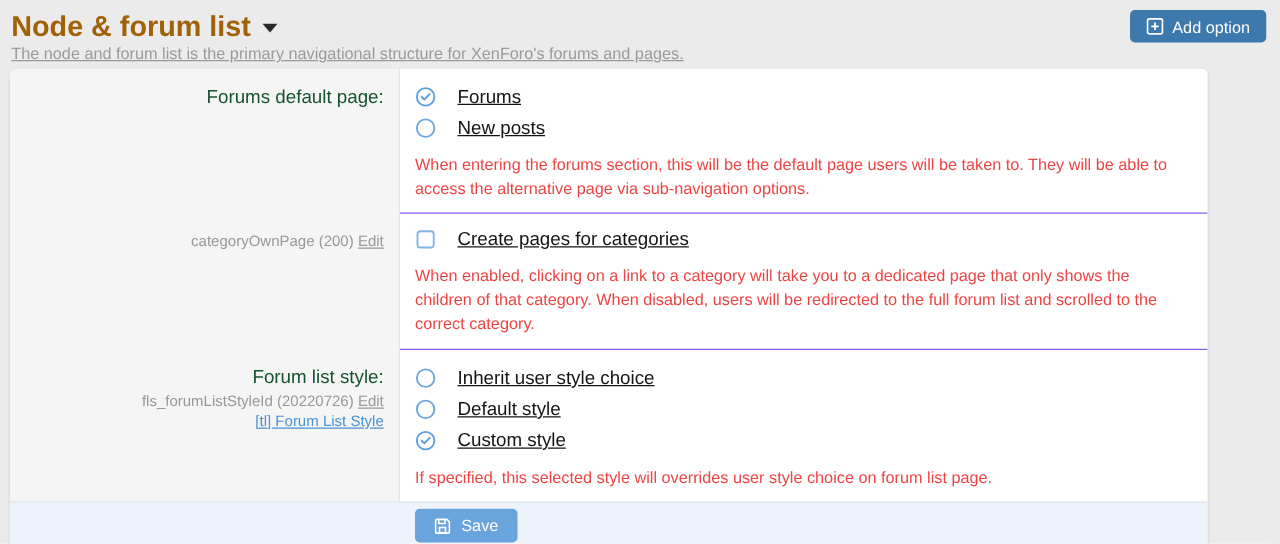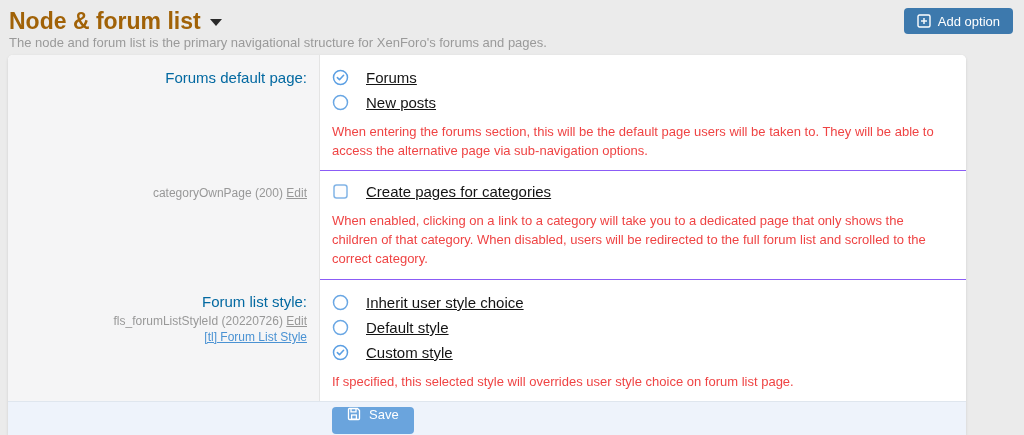--- a/index.html
+++ b/index.html
@@ -32,20 +32,21 @@
     width: 0; height: 0;
     border-left: 6px solid transparent;
     border-right: 6px solid transparent;
     border-top: 7px solid #2a2a2a;
     margin-top: 3px;
   }
   .subtitle {
     margin-top: 0;
     font-size: 13px;
     color: #9a9a9a;
+    text-decoration: underline;
   }
   .header-actions { display: flex; gap: 3px; padding-top: 1px; }
   .btn-dark {
     display: inline-flex;
     align-items: center;
     gap: 7px;
     background: #3d79ad;
     color: #fff;
     border: none;
     border-radius: 4px;
@@ -77,21 +78,21 @@
   }
   .row-2 .cell-label { padding-top: 12px; }
   .cell-content {
     flex: 1;
     background: #fff;
     padding: 14px 18px 10px 12px;
   }
   .row-2 .cell-content { padding-top: 12px; padding-bottom: 11px; }
   .row-2 .cell-content, .row-3 .cell-content { border-top: 1px solid #8b5cf6; }
 
-  .ctrl-label { font-size: 15px; color: #0369a1; line-height: 18px; }
+  .ctrl-label { font-size: 15px; color: #14532d; line-height: 18px; }
   .hint { font-size: 12px; color: #989898; line-height: 16px; margin-top: 2px; }
   .row-2 .hint { margin-top: 2px; line-height: 18px; }
   .hint a { color: #989898; text-decoration: underline; cursor: pointer; }
   .hint-link { font-size: 12px; line-height: 17px; }
   .hint-link a { color: #4a92d3; text-decoration: underline; cursor: pointer; }
 
   .option {
     display: flex;
     align-items: flex-start;
     gap: 17px;
@@ -113,20 +114,21 @@
   
   .footer {
     background: #eef3fb;
     border-top: 1px solid #dfe6ee;
     height: 38px;
     display: flex;
     align-items: center;
   }
   .btn-save {
     display: inline-flex;
+    align-items: center;
     gap: 8px;
     margin-left: 324px;
     background: #6aa4dd;
     color: #fff;
     border: none;
     border-radius: 4px;
     height: 27px;
     padding: 0 15px;
     font-size: 13px;
     font-family: "Liberation Sans", sans-serif;

